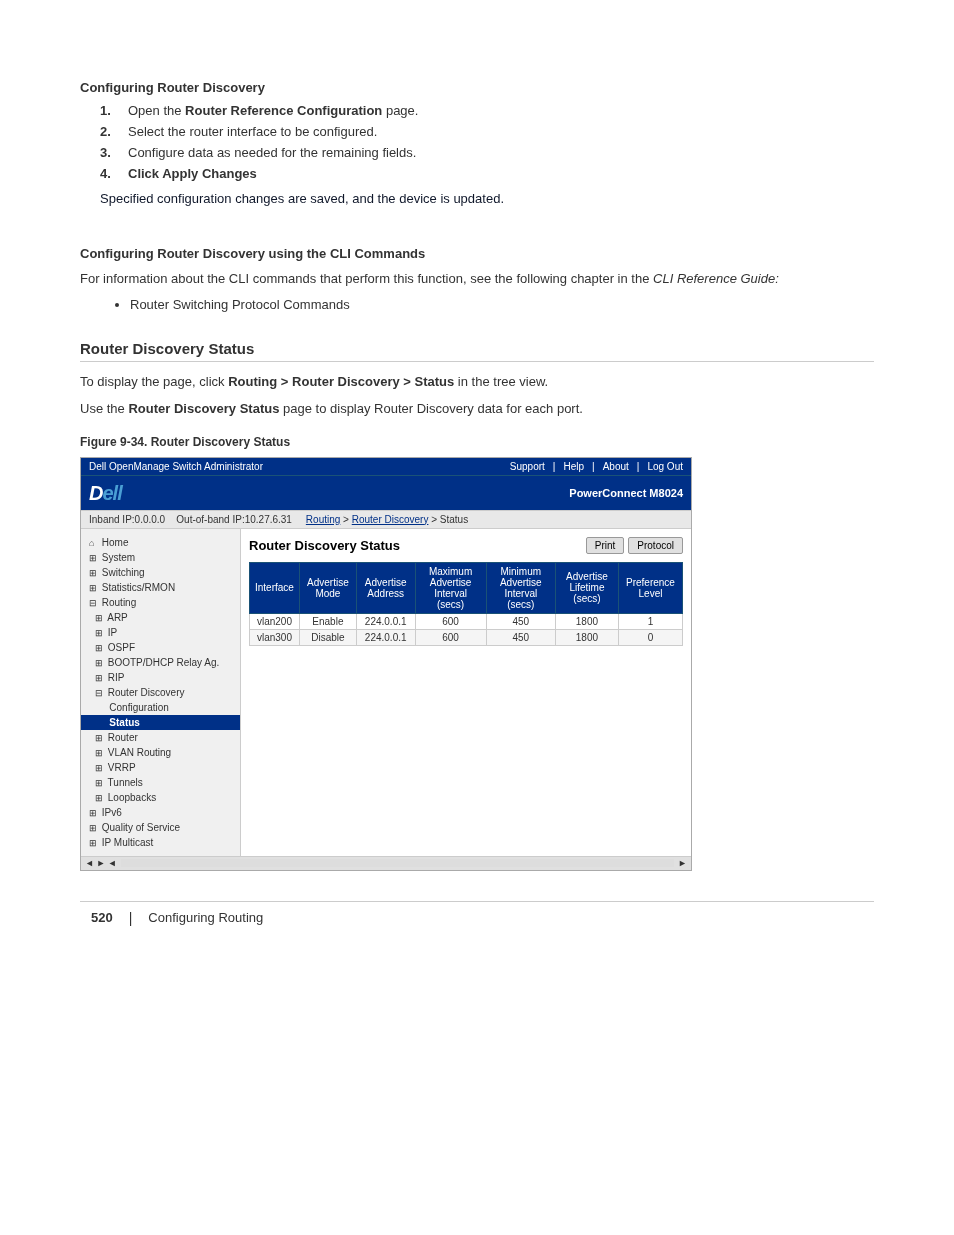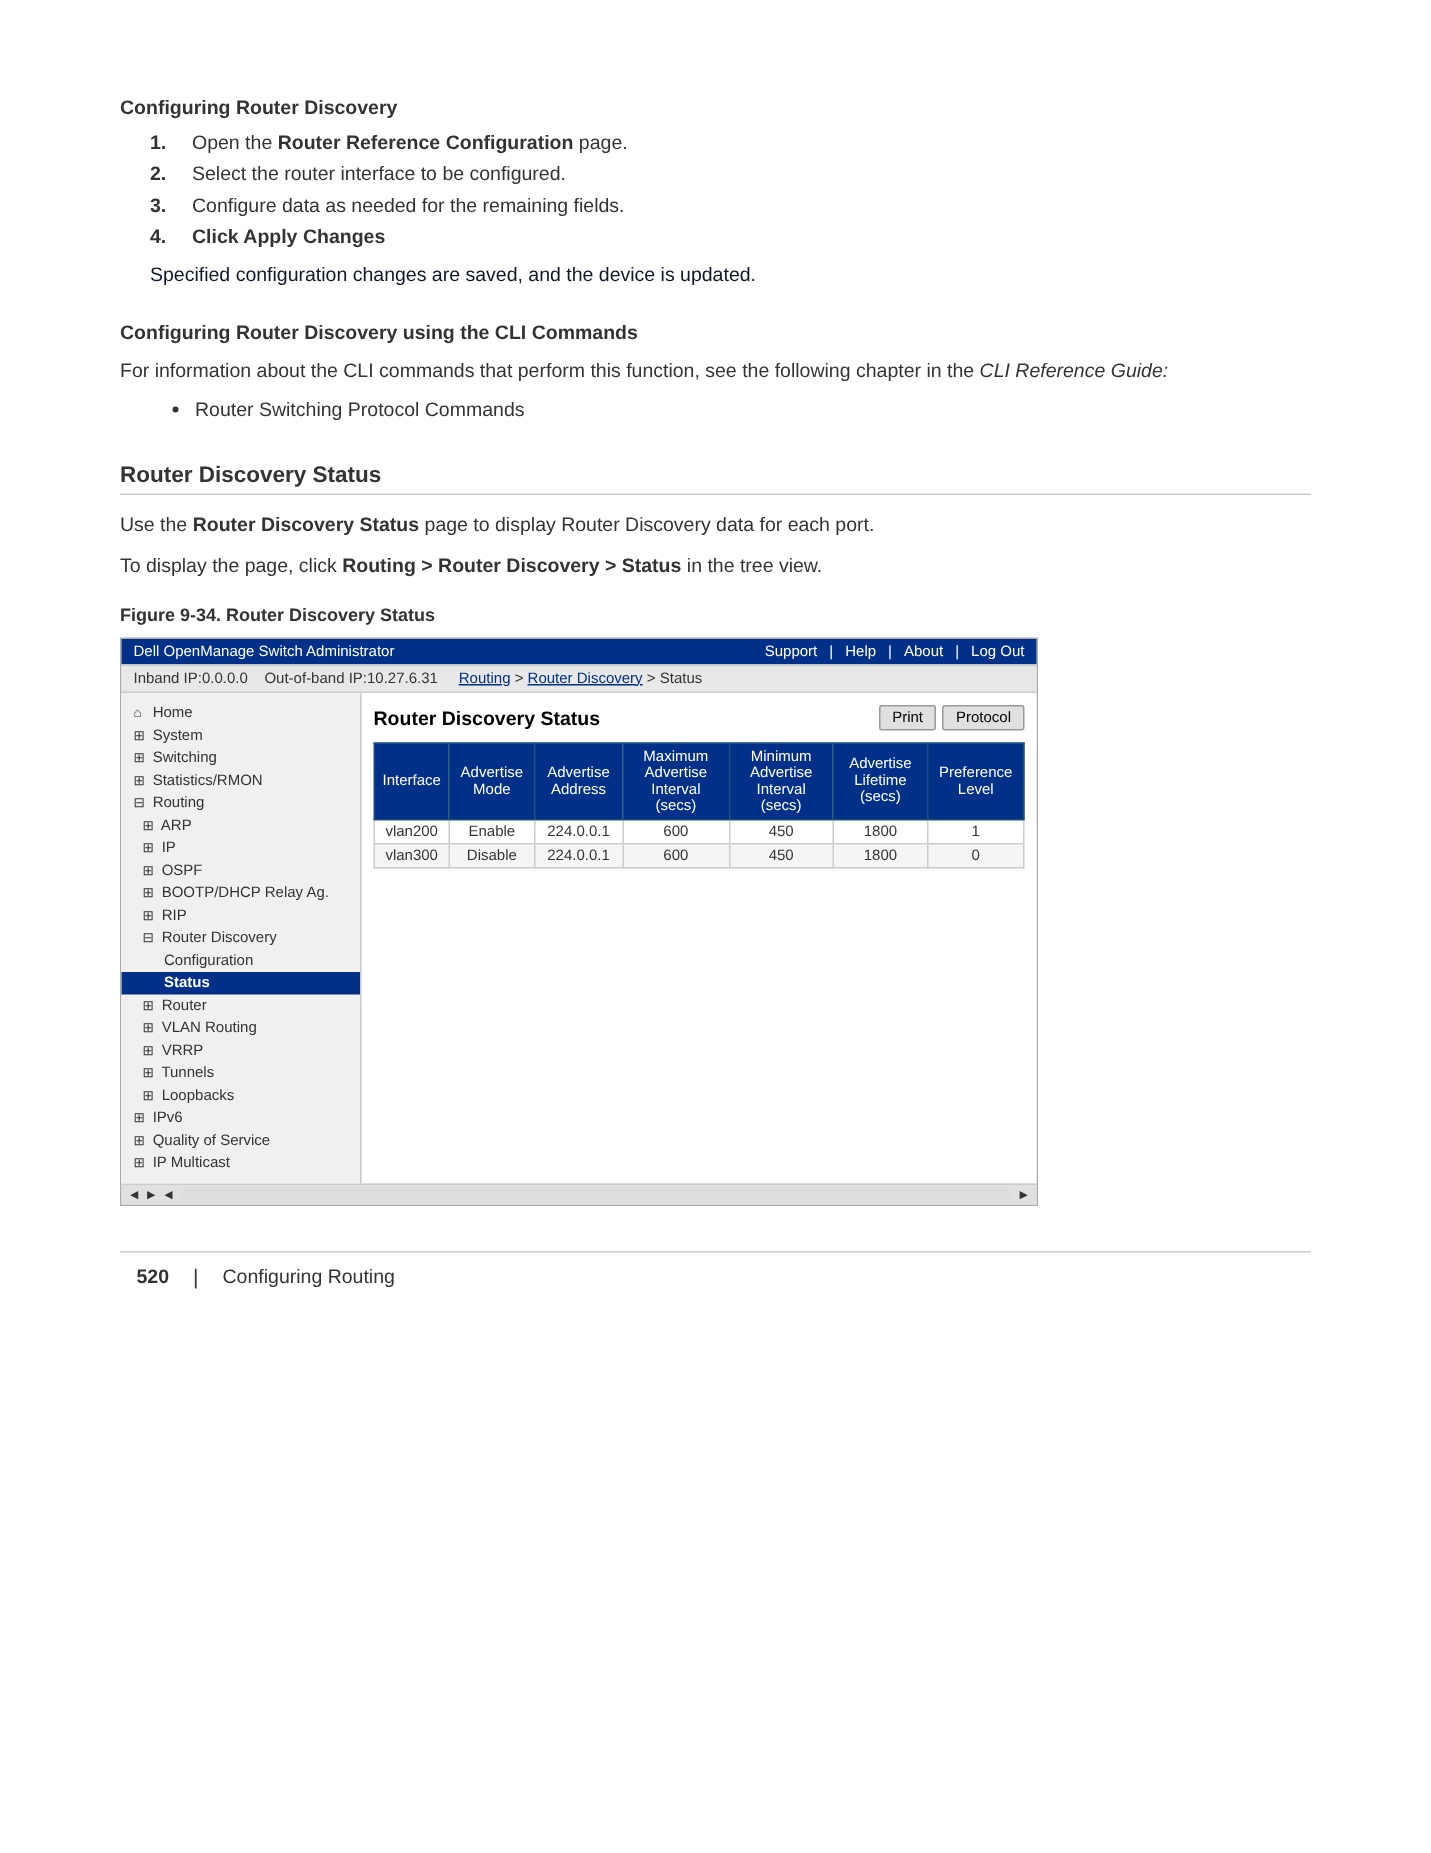--- a/index.html
+++ b/index.html
@@ -14,21 +14,21 @@
 
     .page-container {
       padding: 40px 80px 60px 80px;
     }
 
     
     .section-heading {
       font-size: 13px;
       font-weight: bold;
       margin-bottom: 8px;
-      margin-top: 24px;
+      margin-top: 40px;
     }
 
     
     .numbered-list {
       list-style: none;
       margin-left: 20px;
       margin-bottom: 10px;
     }
     .numbered-list li {
       margin-bottom: 6px;
@@ -296,43 +296,49 @@
     <span>For information about the CLI commands that perform this function, see the following chapter in the</span>
     <span class="italic-text"> <span>CLI Reference Guide:</span></span>
   </p>
   <ul class="bullet-list">
     <li>Router Switching Protocol Commands</li>
   </ul>
 
   <div class="rds-heading">Router Discovery Status</div>
 
   <p class="body-para">
-    <span>Use the </span><strong><span>Router Discovery Status</span></strong><span> page to display Router Discovery data for each port.</span>
+    <span>To display the page, click </span><strong><span>Routing &gt; Router Discovery &gt; Status</span></strong><span> in the tree view.</span>
   </p>
   <p class="body-para">
-    <span>To display the page, click </span><strong><span>Routing &gt; Router Discovery &gt; Status</span></strong><span> in the tree view.</span>
+    <span>Use the </span><strong><span>Router Discovery Status</span></strong><span> page to display Router Discovery data for each port.</span>
   </p>
 
   <div class="figure-caption">Figure 9-34.     Router Discovery Status</div>
 
   <div class="screenshot-wrapper">
 
     <div class="dell-topbar">
       <span class="dell-topbar-left">Dell OpenManage Switch Administrator</span>
       <span class="dell-topbar-right">
         <a style="color:#fff;text-decoration:none;">Support</a>
         <span>|</span>
         <a style="color:#fff;text-decoration:none;">Help</a>
         <span>|</span>
         <a style="color:#fff;text-decoration:none;">About</a>
         <span>|</span>
         <a style="color:#fff;text-decoration:none;">Log Out</a>
       </span>
     </div>
 
+    <div class="dell-logobar">
+      <div class="dell-logo">
+        <span style="font-style:italic;font-weight:bold;font-size:20px;">D</span><span style="font-style:italic;font-weight:bold;color:#4a9fd4;font-size:20px;">ell</span>
+      </div>
+      <div class="powerconnect-label">PowerConnect M8024</div>
+    </div>
 
     <div class="breadcrumb-bar">
       <span>Inband IP:0.0.0.0</span>
       &nbsp;&nbsp;
       <span>Out-of-band IP:10.27.6.31</span>
       &nbsp;&nbsp;&nbsp;
       <a href="#">Routing</a>
       <span> &gt; </span>
       <a href="#">Router Discovery</a>
       <span> &gt; </span>

